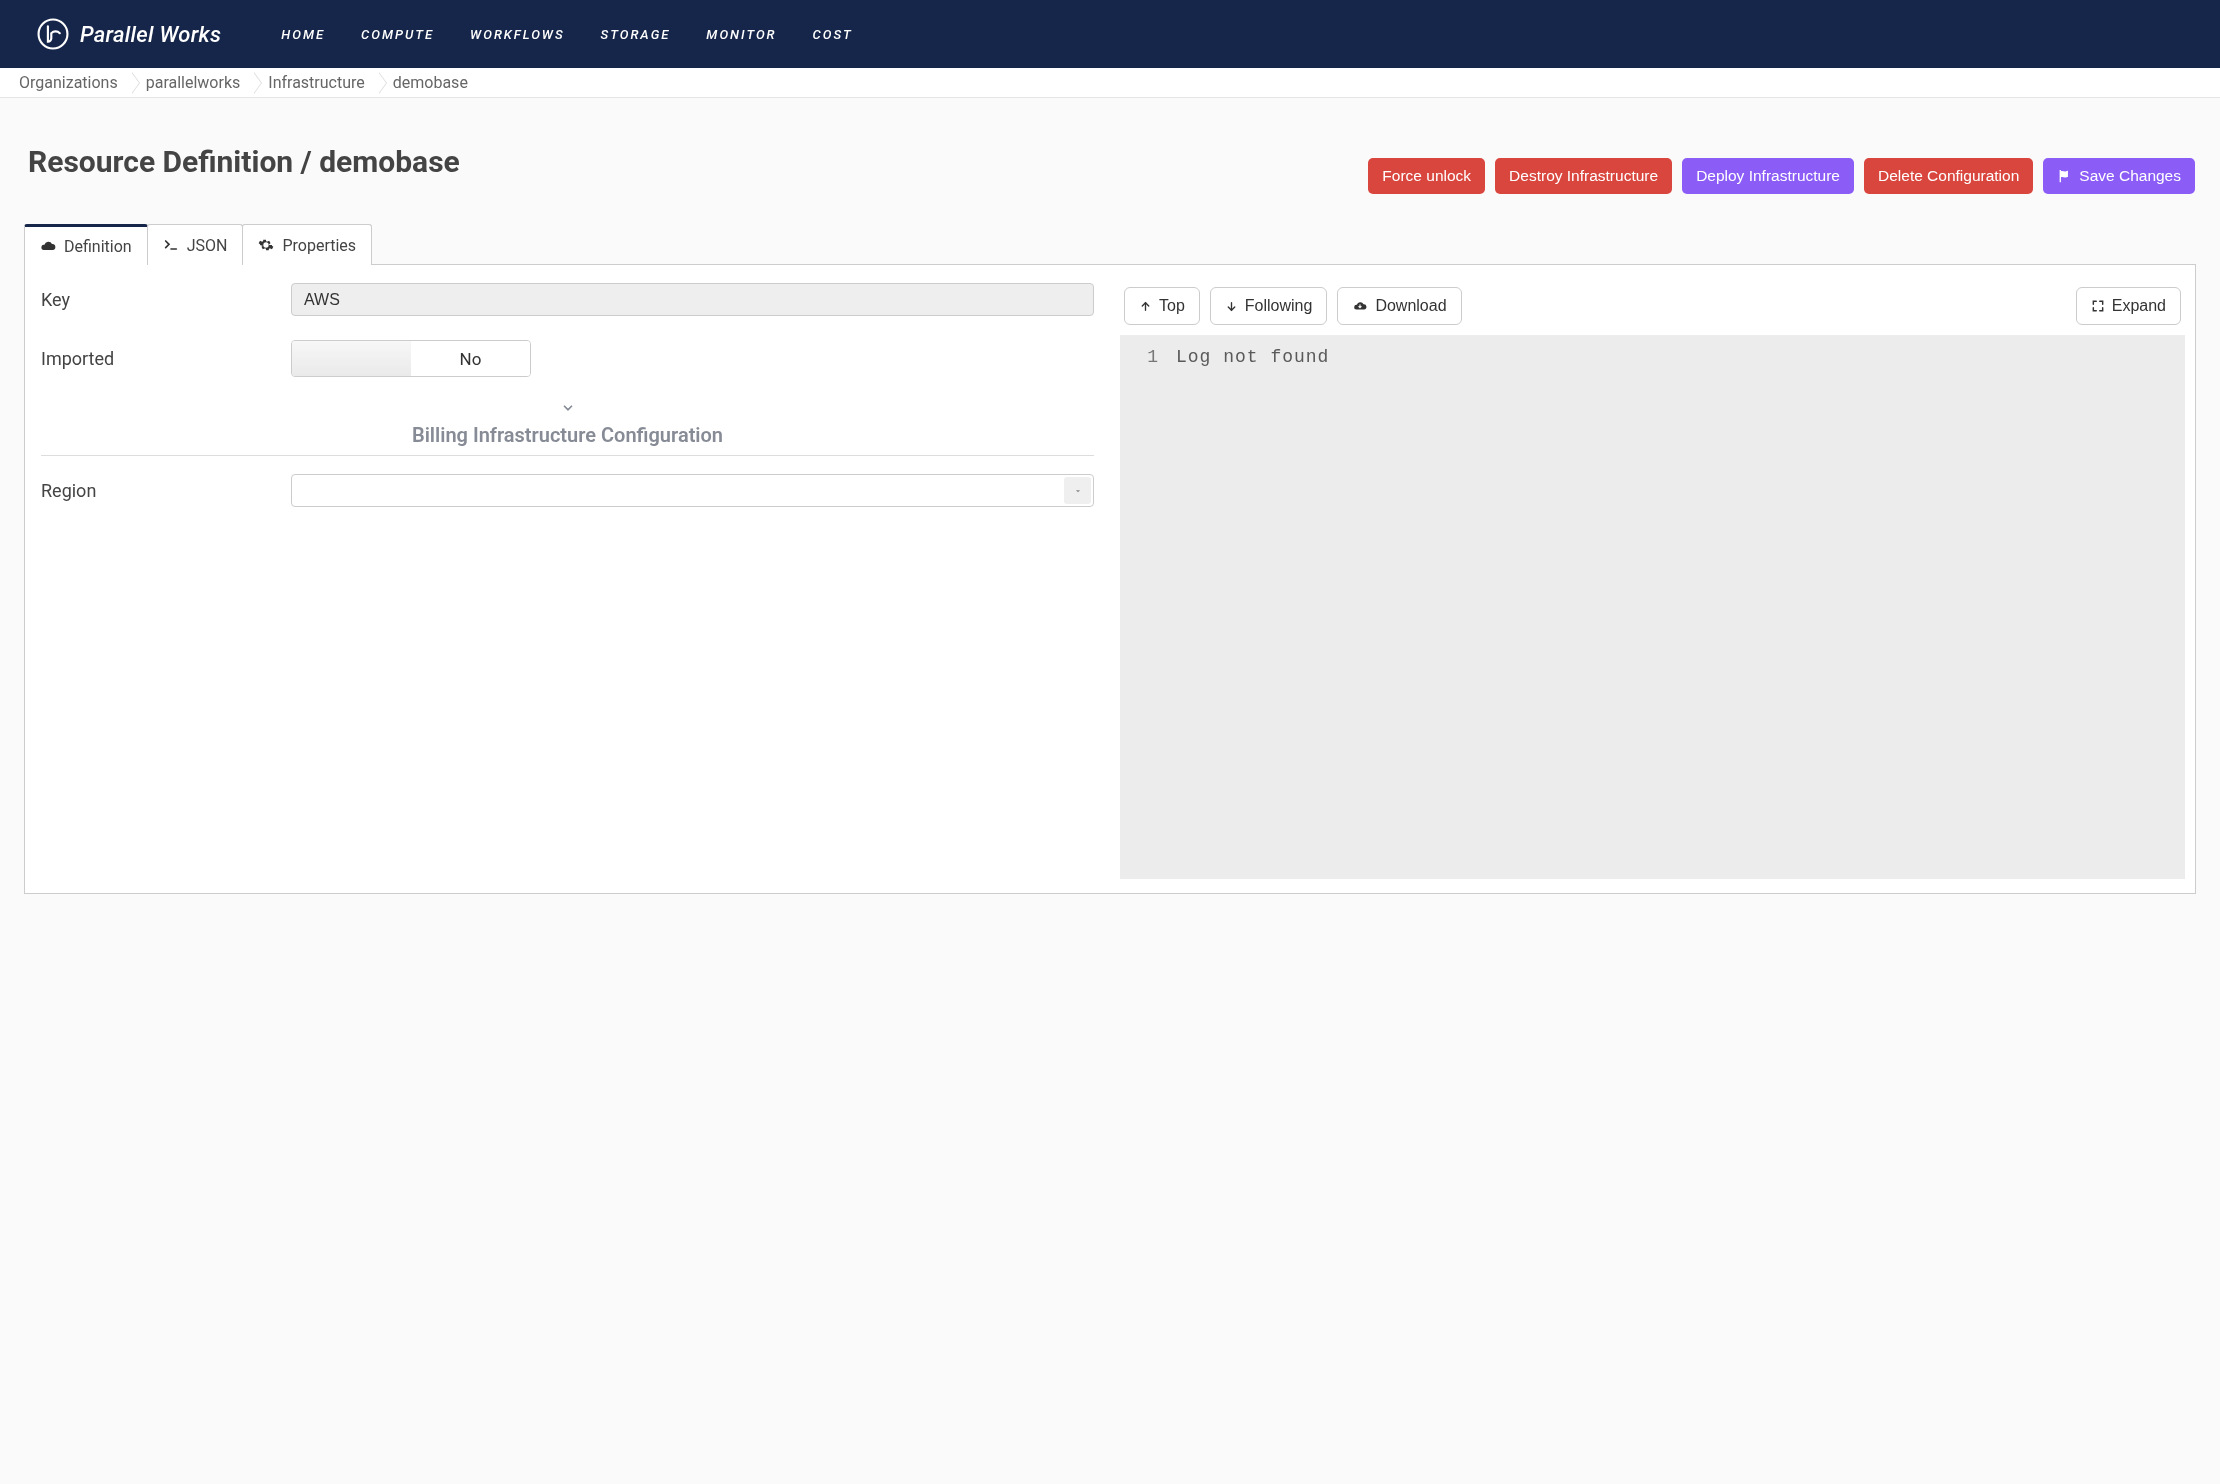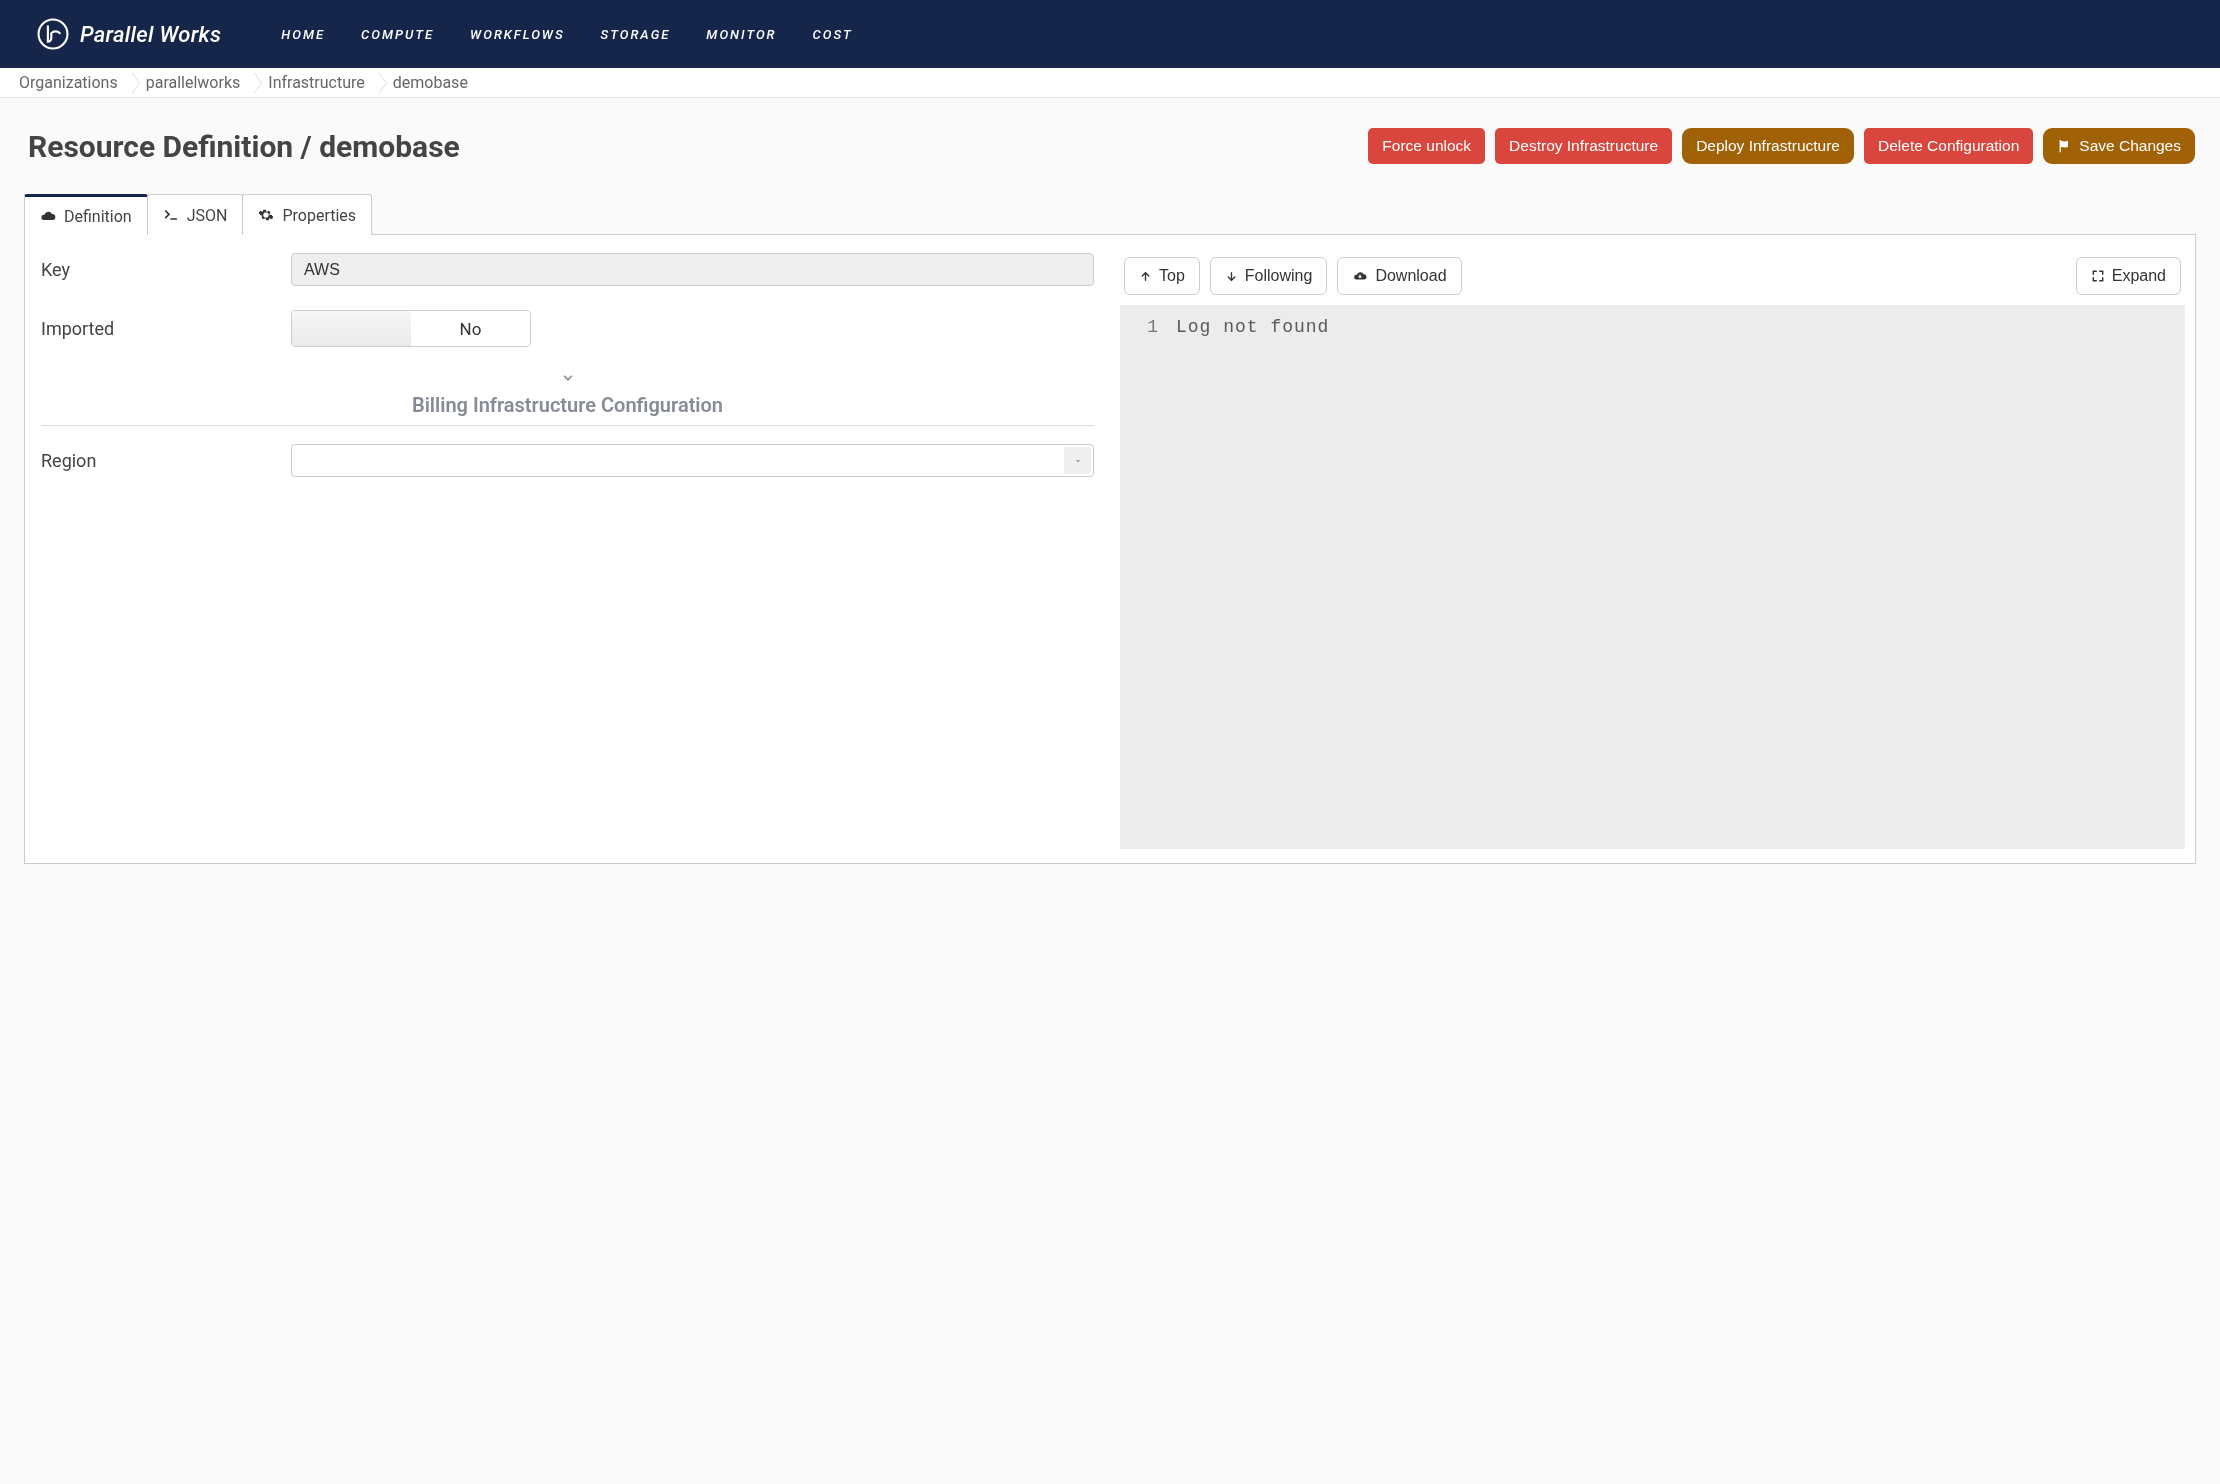--- a/index.html
+++ b/index.html
@@ -16,24 +16,24 @@
 
 .breadcrumb-bar { height: 30px; display: flex; align-items: center; padding: 0 17px; gap: 4px; border-bottom: 1px solid #e5e5e5; background: #fff; }
 .crumb { color: #666; font-size: 16px; cursor: pointer; padding: 0 10px 0 2px; }
 .crumb-sep { display: inline-block; width: 8px; height: 22px; position: relative; }
 .crumb-sep::before { content: ""; position: absolute; left: 0; top: 0; width: 0; height: 0; border-top: 11px solid transparent; border-bottom: 11px solid transparent; border-left: 8px solid #ddd; }
 .crumb-sep::after { content: ""; position: absolute; left: -1px; top: 0; width: 0; height: 0; border-top: 11px solid transparent; border-bottom: 11px solid transparent; border-left: 8px solid #fff; }
 
 
 .page-header { display: flex; align-items: center; justify-content: space-between; padding: 30px 25px 30px 28px; }
 .page-title { font-size: 30px; font-weight: 700; color: #444; }
-.action-buttons { display: flex; gap: 10px; }
+.action-buttons { display: flex; gap: 10px; margin-top: 30px; }
 .btn { display: inline-flex; align-items: center; gap: 8px; padding: 0 14px; height: 36px; border-radius: 5px; font-size: 15.5px; cursor: pointer; border: none; color: #fff; }
 .btn-danger { background: #d9463e; }
-.btn-dark { background: #a16207; border-radius: 9px; }
+.btn-dark { background: #8b5cf6; }
 
 
 .tabs-row { display: flex; margin: 0 24px; position: relative; z-index: 2; }
 .tab { display: flex; align-items: center; gap: 8px; padding: 0 15px; height: 41px; background: #fff; border: 1px solid #ccc; border-bottom: none; border-radius: 3px 3px 0 0; font-size: 16px; color: #444; cursor: pointer; margin-right: -1px; }
 .tab.active { border-top: 3px solid #16264a; position: relative; }
 .tab.active::after { content: ""; position: absolute; left: 0; right: 0; bottom: -1px; height: 1px; background: #fff; }
 .tab-icon { width: 16px; height: 16px; display: inline-flex; align-items: center; justify-content: center; }
 
 
 .panel { margin: 0 24px 24px 24px; border: 1px solid #ccc; background: #fff; display: flex; min-height: 630px; margin-top: -1px; }

